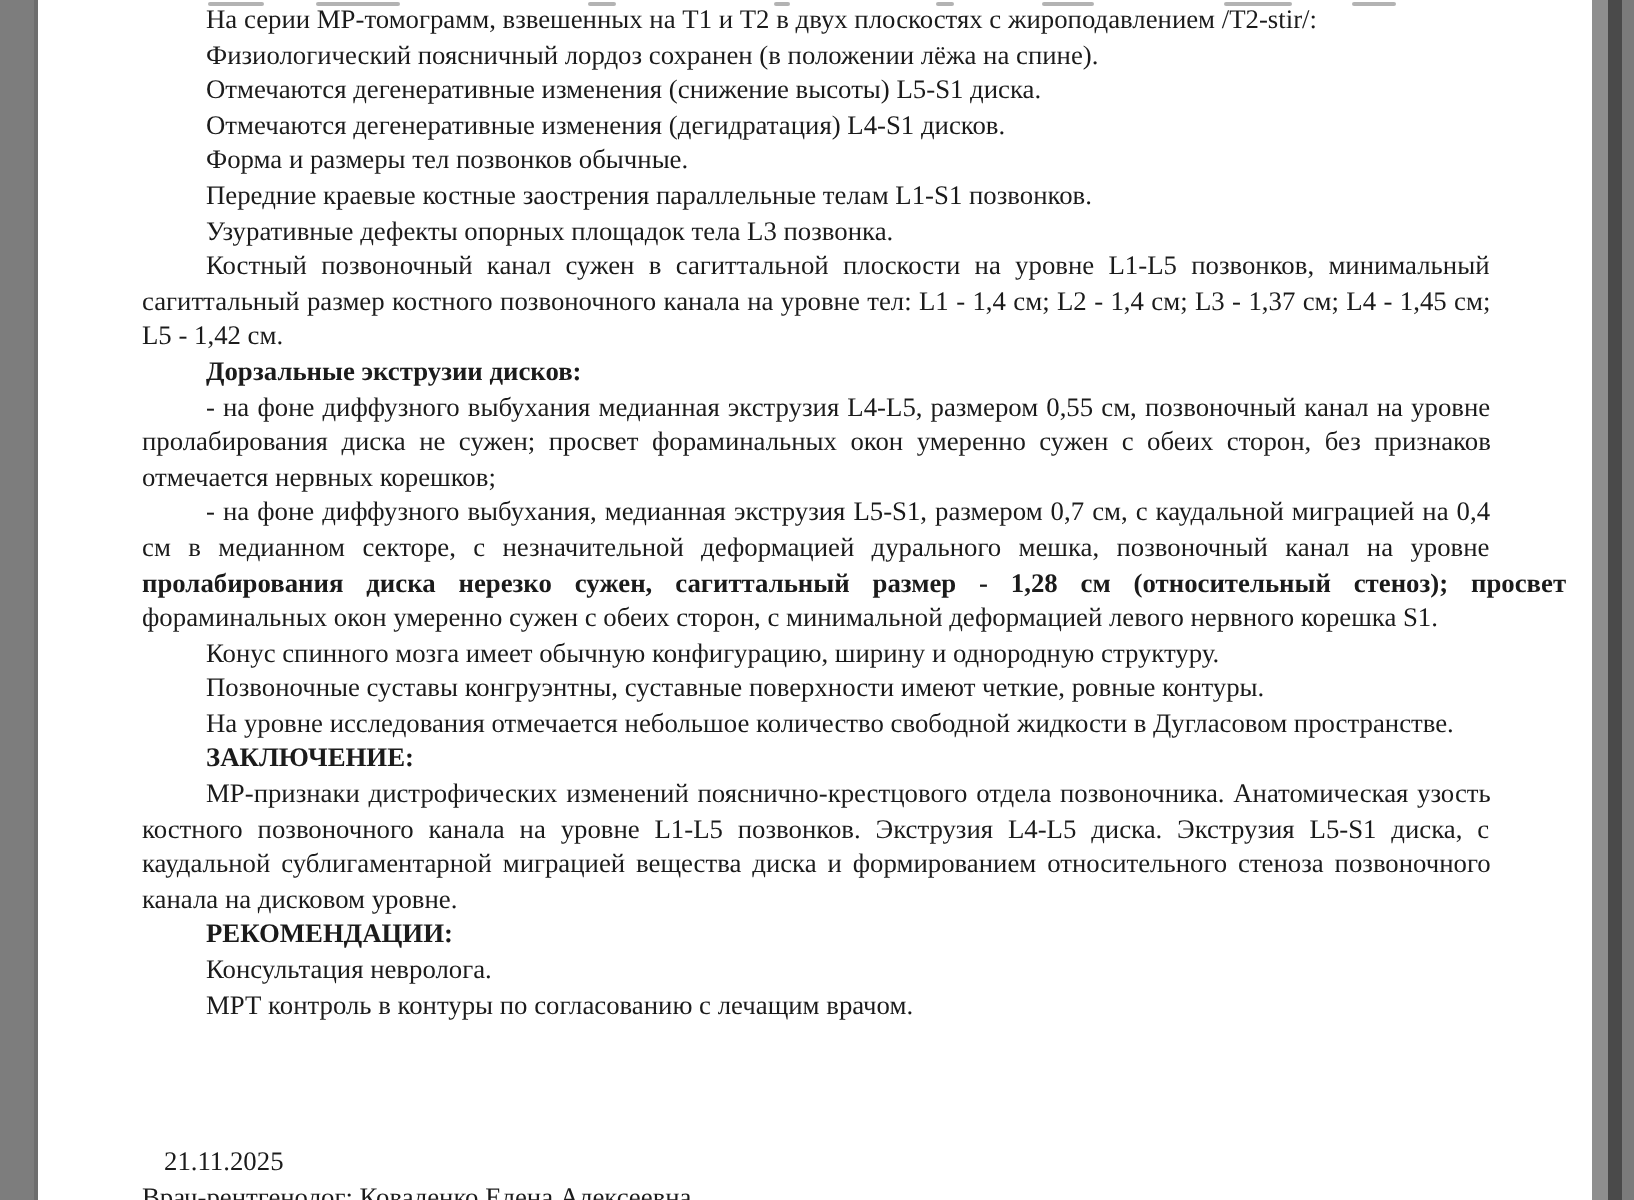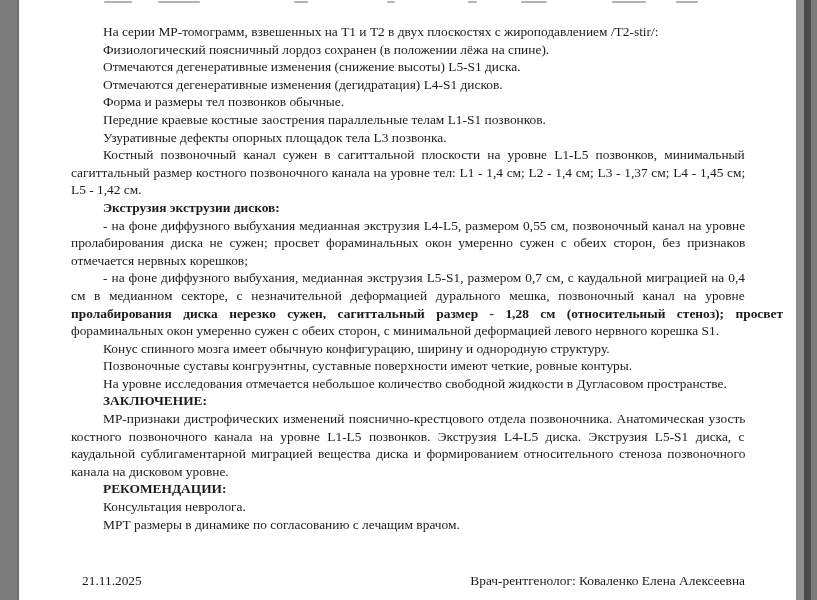--- a/index.html
+++ b/index.html
@@ -22,37 +22,37 @@
   }
   .edge-right .seg1 { width: 8px; height: 100%; background: #8e8e8e; }
   .edge-right .seg2 { width: 7px; height: 100%; background: #4a4a4a; }
   .edge-right .seg3 { width: 6px; height: 100%; background: #7b7b7b; }
 
   
   .remnant { position: absolute; top: 1px; height: 2px; background: #8a8a8a; opacity: .65; border-radius: 1px; }
 
   
   .doc-body {
-    position: absolute; left: 71px; top: 23px; width: 674px;
+    position: absolute; left: 71px; top: 1px; width: 674px;
     font-size: 13.4px;
   }
   .para { margin: 0; padding: 0; }
   .para.bold .ltxt { font-weight: bold; }
   .para.italic .ltxt { font-style: italic; }
   .line {
     height: 17.6px; line-height: 17.6px;
     white-space: nowrap; overflow: visible;
   }
   .line.first { padding-left: 32px; }
   .ltxt { display: inline; }
 
   .footer {
     position: absolute; left: 71px; top: 572px; width: 674px;
     height: 17.6px; line-height: 17.6px; font-size: 13.4px;
-    display: flex; justify-content: space-between;
+    display: flex; justify-content: space-between; flex-direction: column;
   }
   .footer .date { padding-left: 11px; }
 </style>
 </head>
 <body>
 
 <div class="edge-left"></div>
 <div class="edge-right">
   <div class="seg1"></div>
   <div class="seg2"></div>
@@ -91,21 +91,21 @@
     </div>
     <div class="para normal">
       <div class="line first"><span class="ltxt">Узуративные дефекты опорных площадок тела L3 позвонка.</span></div>
     </div>
     <div class="para normal">
       <div class="line first just"><span class="ltxt" style="word-spacing: 3.81818px;">Костный позвоночный канал сужен в сагиттальной плоскости на уровне L1-L5 позвонков, минимальный</span></div>
       <div class="line just"><span class="ltxt" style="word-spacing: 0.347826px;">сагиттальный размер костного позвоночного канала на уровне тел: L1 - 1,4 см; L2 - 1,4 см; L3 - 1,37 см; L4 - 1,45 см;</span></div>
       <div class="line"><span class="ltxt">L5 - 1,42 см.</span></div>
     </div>
     <div class="para bold">
-      <div class="line first"><span class="ltxt">Экструзия экструзии дисков:</span></div>
+      <div class="line first"><span class="ltxt">Дорзальные экструзии дисков:</span></div>
     </div>
     <div class="para normal">
       <div class="line first just"><span class="ltxt" style="word-spacing: 0.714286px;">- на фоне диффузного выбухания медианная экструзия L4-L5, размером 0,55 см, позвоночный канал на уровне</span></div>
       <div class="line just"><span class="ltxt" style="word-spacing: 3.38462px;">пролабирования диска не сужен; просвет фораминальных окон умеренно сужен с обеих сторон, без признаков</span></div>
       <div class="line"><span class="ltxt">отмечается нервных корешков;</span></div>
     </div>
     <div class="para normal">
       <div class="line first just"><span class="ltxt" style="word-spacing: 0.666667px;">- на фоне диффузного выбухания, медианная экструзия L5-S1, размером 0,7 см, с каудальной миграцией на 0,4</span></div>
       <div class="line just"><span class="ltxt" style="word-spacing: 5.33333px;">см в медианном секторе, с незначительной деформацией дурального мешка, позвоночный канал на уровне</span></div>
       <div class="line just"><span class="ltxt" style="word-spacing: 8.09091px; font-weight: bold;">пролабирования диска нерезко сужен, сагиттальный размер - 1,28 см (относительный стеноз); просвет</span></div>
@@ -129,20 +129,20 @@
       <div class="line just"><span class="ltxt" style="word-spacing: 2.11111px;">каудальной сублигаментарной миграцией вещества диска и формированием относительного стеноза позвоночного</span></div>
       <div class="line"><span class="ltxt">канала на дисковом уровне.</span></div>
     </div>
     <div class="para bold">
       <div class="line first"><span class="ltxt">РЕКОМЕНДАЦИИ:</span></div>
     </div>
     <div class="para normal">
       <div class="line first"><span class="ltxt">Консультация невролога.</span></div>
     </div>
     <div class="para normal">
-      <div class="line first"><span class="ltxt">МРТ размеры в динамике по согласованию с лечащим врачом.</span></div>
+      <div class="line first"><span class="ltxt">МРТ контроль в контуры по согласованию с лечащим врачом.</span></div>
     </div>
   </div>
 
 <div class="footer">
   <span class="date">21.11.2025</span>
   <span class="doctor">Врач-рентгенолог: Коваленко Елена Алексеевна</span>
 </div>
 
 </body></html>

